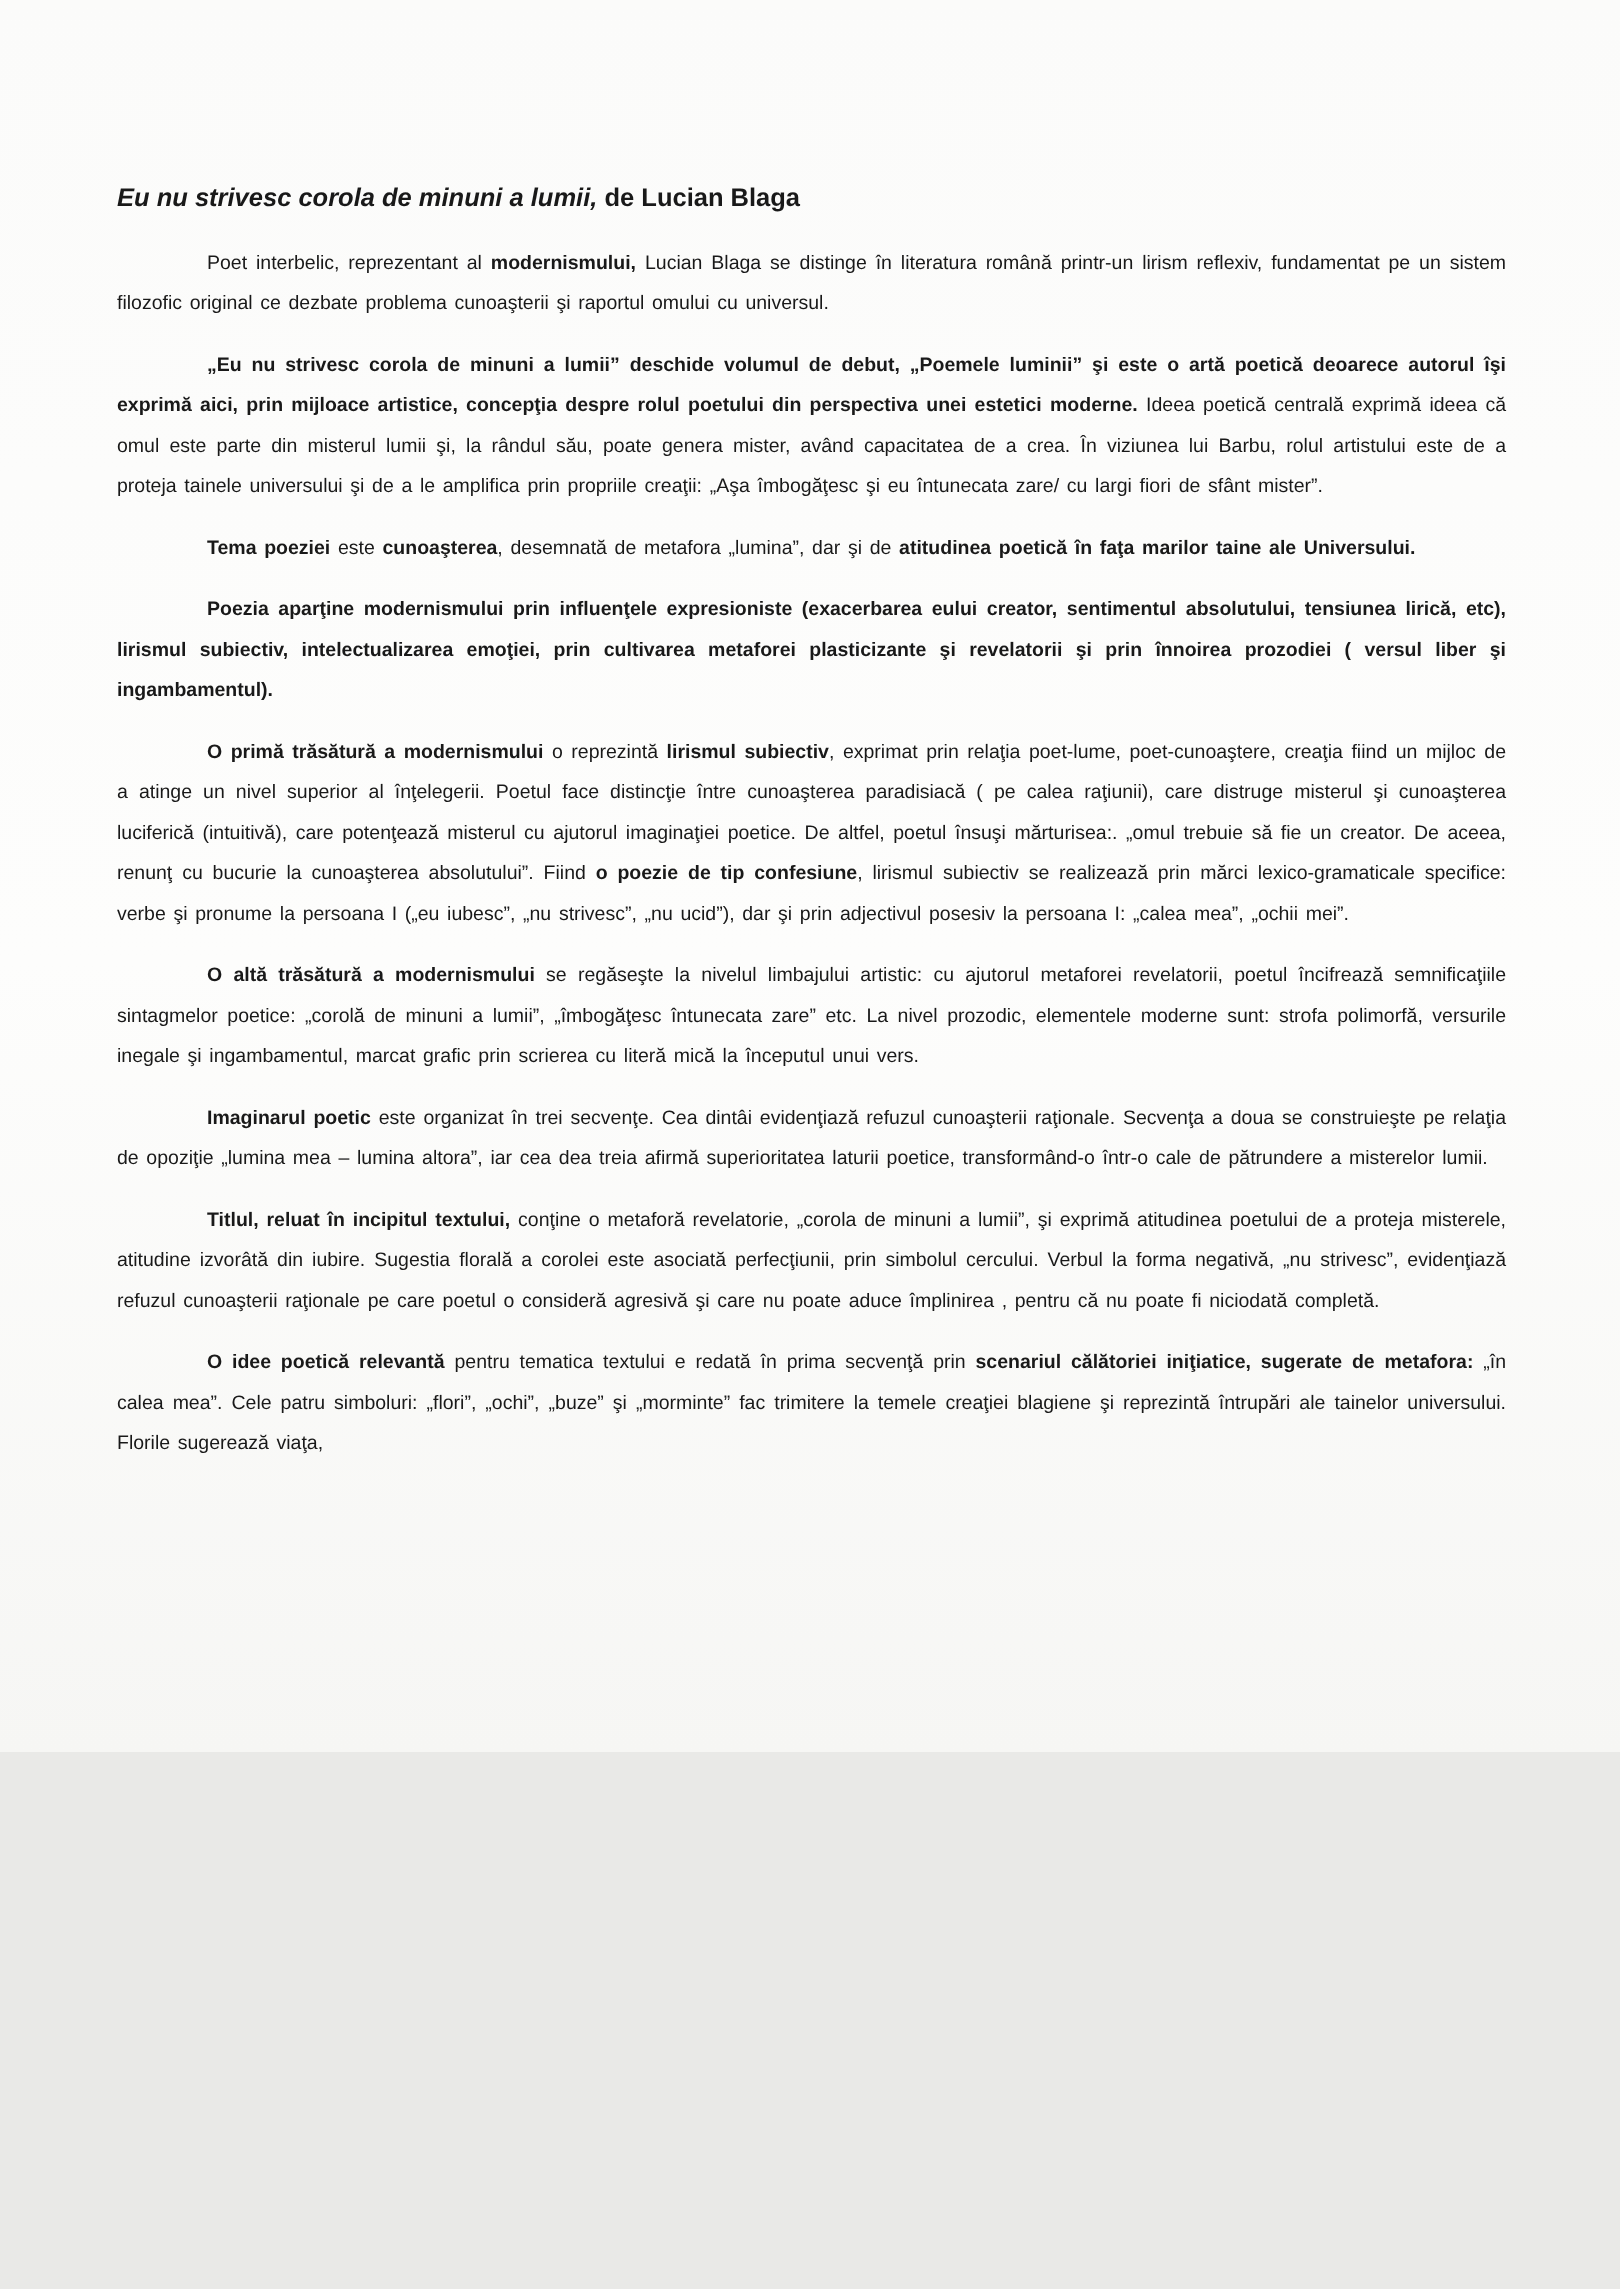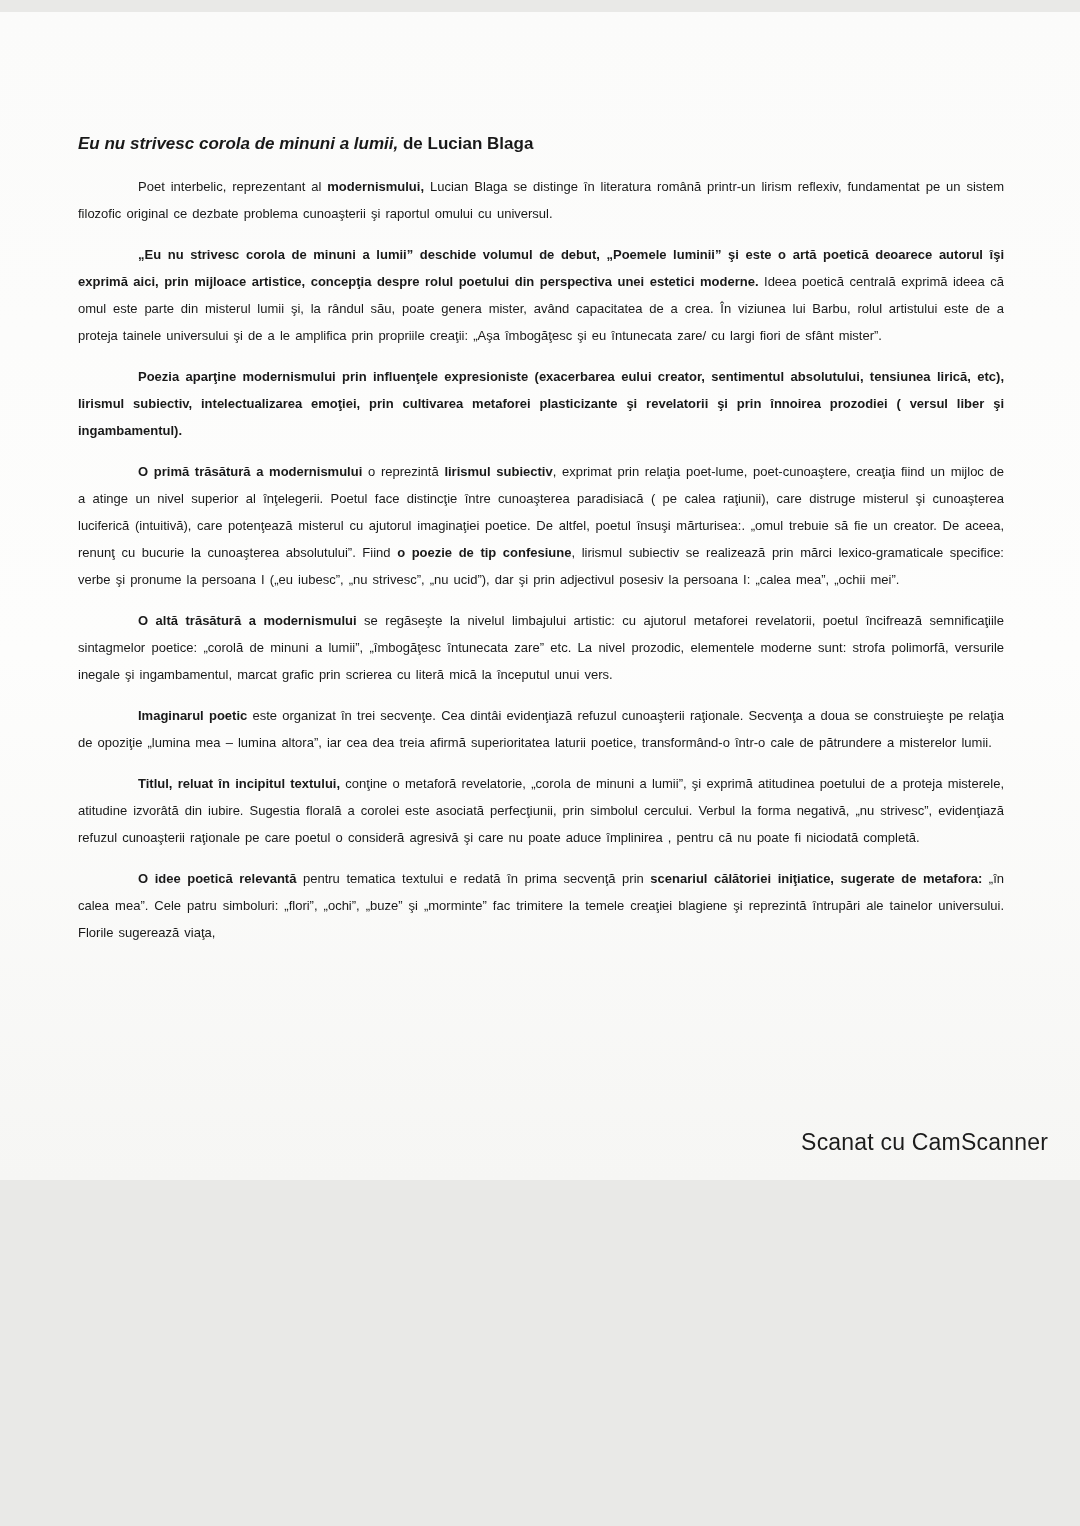--- a/index.html
+++ b/index.html
@@ -5,21 +5,21 @@
   * { box-sizing: border-box; }
   html, body { margin: 0; padding: 0; }
   body {
     background: #e9e9e7;
     font-family: "Liberation Sans", sans-serif;
   }
   .page {
     position: relative;
     width: 1080px;
     height: 1168px;
-    margin: 12px auto;
+    margin: 0 auto;
     background: linear-gradient(180deg, #fbfbfa 0%, #fdfdfc 55%, #f6f6f4 100%);
     color: #191919;
     overflow: hidden;
   }
   .content {
     position: absolute;
     top: 118px;
     left: 78px;
     width: 926px;
   }
@@ -50,22 +50,22 @@
 </style>
 </head>
 <body>
 
 <div class="page">
   <div class="content">
     <p class="doc-title" id="doc-title"><span class="b i">Eu nu strivesc corola de minuni a lumii,</span><span class="b"> de Lucian Blaga</span></p>
     <div id="paragraphs">
         <p class="para"><span>Poet interbelic, reprezentant al </span><span class="b">modernismului,</span><span> Lucian Blaga se distinge în literatura română printr-un lirism reflexiv, fundamentat pe un sistem filozofic original ce dezbate problema cunoaşterii şi raportul omului cu universul.</span></p>
         <p class="para"><span class="b">„Eu nu strivesc corola de minuni a lumii” deschide volumul de debut, „Poemele luminii” şi este o artă poetică deoarece autorul îşi exprimă aici, prin mijloace artistice, concepţia despre rolul poetului din perspectiva unei estetici moderne.</span><span> Ideea poetică centrală exprimă ideea că omul este parte din misterul lumii şi, la rândul său, poate genera mister, având capacitatea de a crea. În viziunea lui Barbu, rolul artistului este de a proteja tainele universului şi de a le amplifica prin propriile creaţii: „Aşa îmbogăţesc şi eu întunecata zare/ cu largi fiori de sfânt mister”.</span></p>
+        <p class="para"><span class="b">Tema poeziei </span><span>este </span><span class="b">cunoaşterea</span><span>, desemnată de metafora „lumina”, dar şi de </span><span class="b">atitudinea poetică în faţa marilor taine ale Universului.</span></p>
         <p class="para"><span class="b">Poezia aparţine modernismului prin influenţele expresioniste (exacerbarea eului creator, sentimentul absolutului, tensiunea lirică, etc), lirismul subiectiv, intelectualizarea emoţiei, prin cultivarea metaforei plasticizante şi revelatorii şi prin înnoirea prozodiei ( versul liber şi ingambamentul).</span></p>
         <p class="para"><span class="b">O primă trăsătură a modernismului </span><span>o reprezintă </span><span class="b">lirismul subiectiv</span><span>, exprimat prin relaţia poet-lume, poet-cunoaştere, creaţia fiind un mijloc de a atinge un nivel superior al înţelegerii. Poetul face distincţie între cunoaşterea paradisiacă ( pe calea raţiunii), care distruge misterul şi cunoaşterea luciferică (intuitivă), care potenţează misterul cu ajutorul imaginaţiei poetice. De altfel, poetul însuşi mărturisea:. „omul trebuie să fie un creator. De aceea, renunţ cu bucurie la cunoaşterea absolutului”. Fiind </span><span class="b">o poezie de tip confesiune</span><span>, lirismul subiectiv se realizează prin mărci lexico-gramaticale specifice: verbe şi pronume la persoana I („eu iubesc”, „nu strivesc”, „nu ucid”), dar şi prin adjectivul posesiv la persoana I: „calea mea”, „ochii mei”.</span></p>
         <p class="para"><span class="b">O altă trăsătură a modernismului </span><span>se regăseşte la nivelul limbajului artistic: cu ajutorul metaforei revelatorii, poetul încifrează semnificaţiile sintagmelor poetice: „corolă de minuni a lumii”, „îmbogăţesc întunecata zare” etc. La nivel prozodic, elementele moderne sunt: strofa polimorfă, versurile inegale şi ingambamentul, marcat grafic prin scrierea cu literă mică la începutul unui vers.</span></p>
         <p class="para"><span class="b">Imaginarul poetic </span><span>este organizat în trei secvenţe. Cea dintâi evidenţiază refuzul cunoaşterii raţionale. Secvenţa a doua se construieşte pe relaţia de opoziţie „lumina mea – lumina altora”, iar cea dea treia afirmă superioritatea laturii poetice, transformând-o într-o cale de pătrundere a misterelor lumii.</span></p>
         <p class="para"><span class="b">Titlul, reluat în incipitul textului, </span><span>conţine o metaforă revelatorie, „corola de minuni a lumii”, şi exprimă atitudinea poetului de a proteja misterele, atitudine izvorâtă din iubire. Sugestia florală a corolei este asociată perfecţiunii, prin simbolul cercului. Verbul la forma negativă, „nu strivesc”, evidenţiază refuzul cunoaşterii raţionale pe care poetul o consideră agresivă şi care nu poate aduce împlinirea , pentru că nu poate fi niciodată completă.</span></p>
         <p class="para"><span class="b">O idee poetică relevantă </span><span>pentru tematica textului e redată în prima secvenţă prin </span><span class="b">scenariul călătoriei iniţiatice, sugerate de metafora: </span><span>„în calea mea”. Cele patru simboluri: „flori”, „ochi”, „buze” şi „morminte” fac trimitere la temele creaţiei blagiene şi reprezintă întrupări ale tainelor universului. Florile sugerează viaţa,</span></p>
       </div>
   </div>
-  <div class="watermark">Scanat cu CamScanner</div>
 </div>
 
 </body></html>

